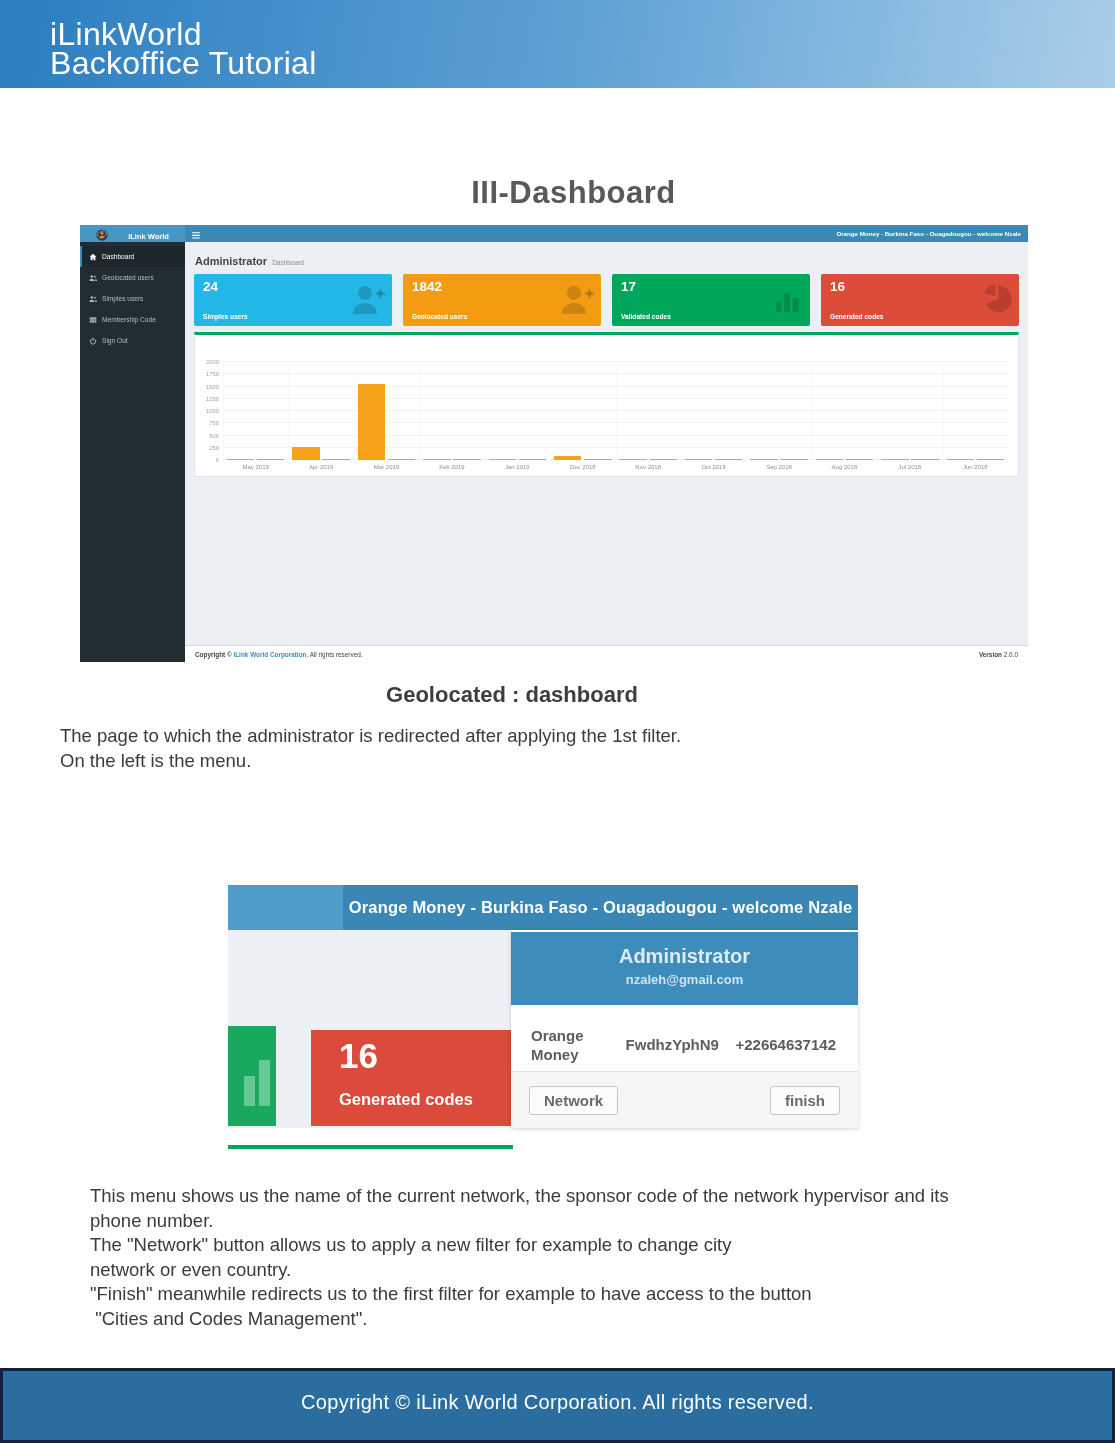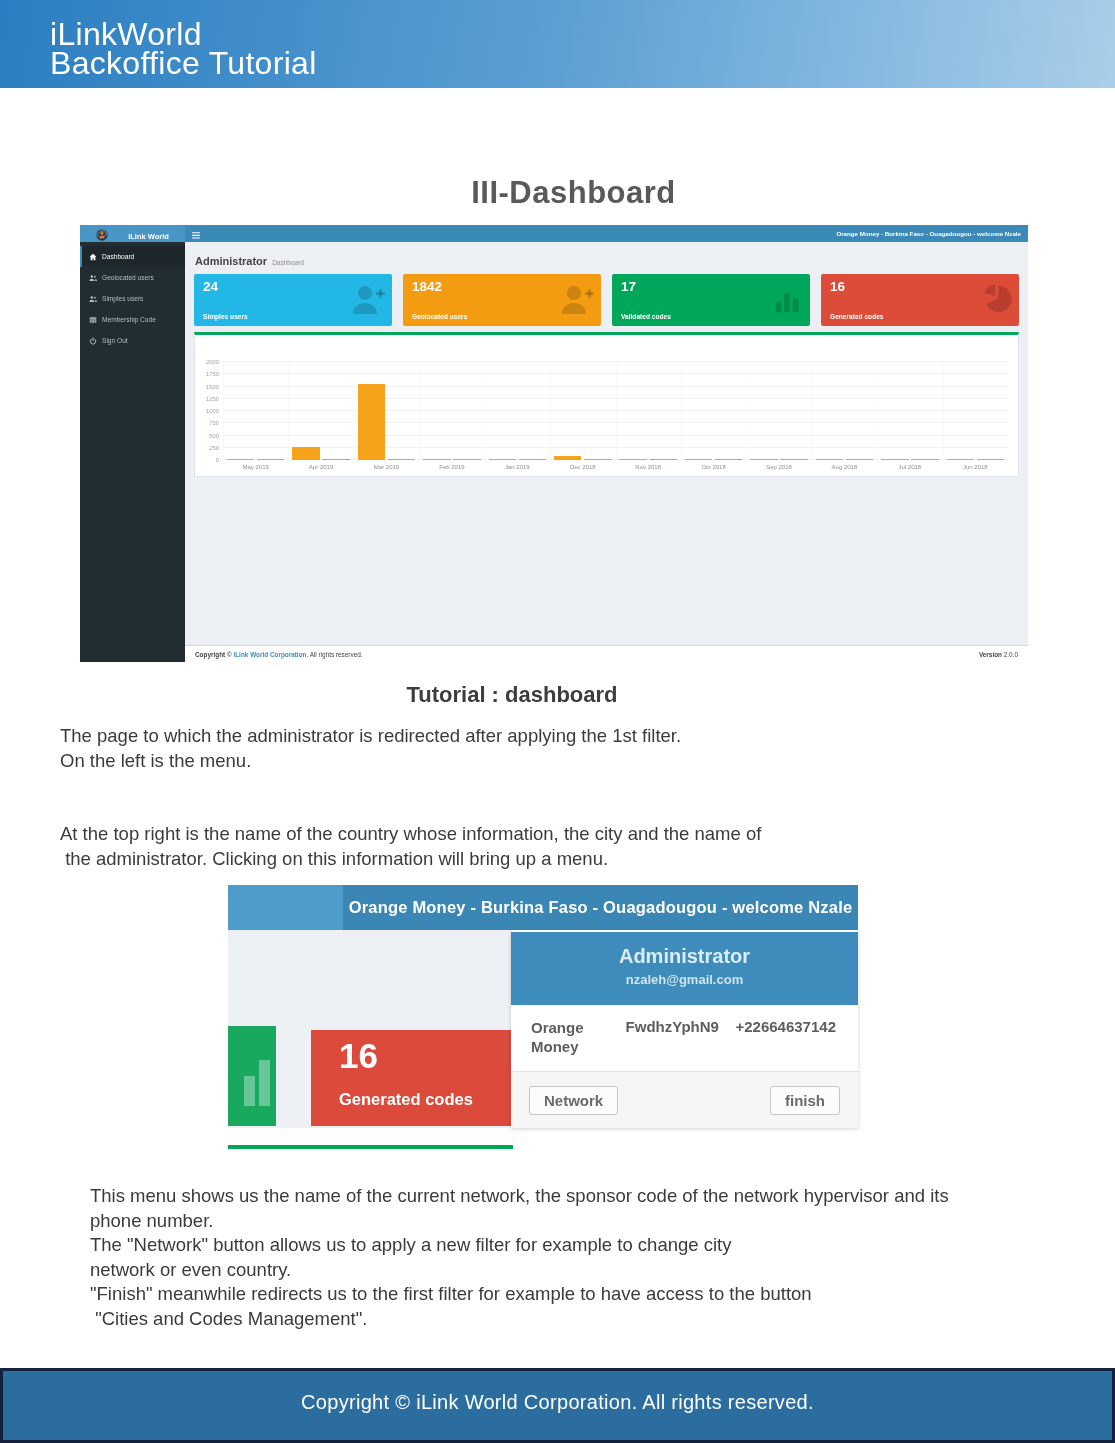--- a/index.html
+++ b/index.html
@@ -72,21 +72,21 @@
   .red-card { position:absolute; left:83px; top:100px; width:200px; height:96px; background:#db4a3a; color:#fff; }
   .red-card .v { position:absolute; left:28px; top:6px; font-size:35px; font-weight:bold; }
   .red-card .l { position:absolute; left:28px; top:60px; font-size:16.5px; font-weight:bold; }
   .green-line { position:absolute; left:0; top:215px; width:285px; height:4px; background:#00a65a; }
   .menu-panel { position:absolute; left:283px; top:45px; width:347px; height:198px;
     border-top:2px solid #fff; box-shadow:0 1px 4px rgba(0,0,0,.18); }
   .panel-head { height:73px; background:#3d8cbb; text-align:center; padding-top:13px; }
   .panel-head .t { font-size:20px; font-weight:bold; color:#dcebf5; }
   .panel-head .e { font-size:13px; font-weight:bold; color:#cfe3f2; margin-top:4px; }
   .panel-body { height:66px; background:#fff; display:flex; justify-content:space-between;
-    padding:13px 22px 0 20px; font-size:15px; font-weight:bold; color:#5d5d5d; }
+    padding:13px 22px 0 20px; font-size:15px; font-weight:bold; color:#5d5d5d;align-items:center; }
   .panel-body .net { width:78px; line-height:19px; }
   .panel-foot { height:57px; background:#f6f6f6; border-top:1px solid #e3e3e3; position:relative; }
   .menu-btn { position:absolute; top:14px; background:#fcfcfc; border:1px solid #c6c6c6; border-radius:3px;
     font-family:"Liberation Sans",sans-serif; font-size:15px; font-weight:bold; color:#6a6a6a;
     padding:5px 14px; cursor:pointer; }
   .btn-network { left:18px; }
   .btn-finish { right:18px; }
 
   
   .page-footer { position:absolute; left:0; top:1368px; width:1115px; height:75px;
@@ -315,24 +315,23 @@
             <div class="xtick" style="left: 91.6667%; width: 8.33333%;">Jun 2018</div>
           </div>
       </div>
       <div class="foot1">
         <span><b>Copyright © </b><span class="lnk">iLink World Corporation.</span><span> All rights reserved.</span></span>
         <span><b>Version</b> <span>2.0.0</span></span>
       </div>
     </div>
   </div>
 
-  <div class="caption">Tutorial : dashboard</div>
+  <div class="caption">Geolocated : dashboard</div>
 
   <div class="para p1"><div>The page to which the administrator is redirected after applying the 1st filter.</div><div>On the left is the menu.</div></div>
-  <div class="para p2"><div>At the top right is the name of the country whose information, the city and the name of</div><div> the administrator. Clicking on this information will bring up a menu.</div></div>
 
   <div class="shot2">
     <div class="nav2">
       <div class="brand2"></div>
       <div class="nav2-rest">
         <span class="nav2-user">Orange Money - Burkina Faso - Ouagadougou - welcome Nzale</span>
       </div>
     </div>
     <div class="shot2-bg">
       <div class="green-frag">

